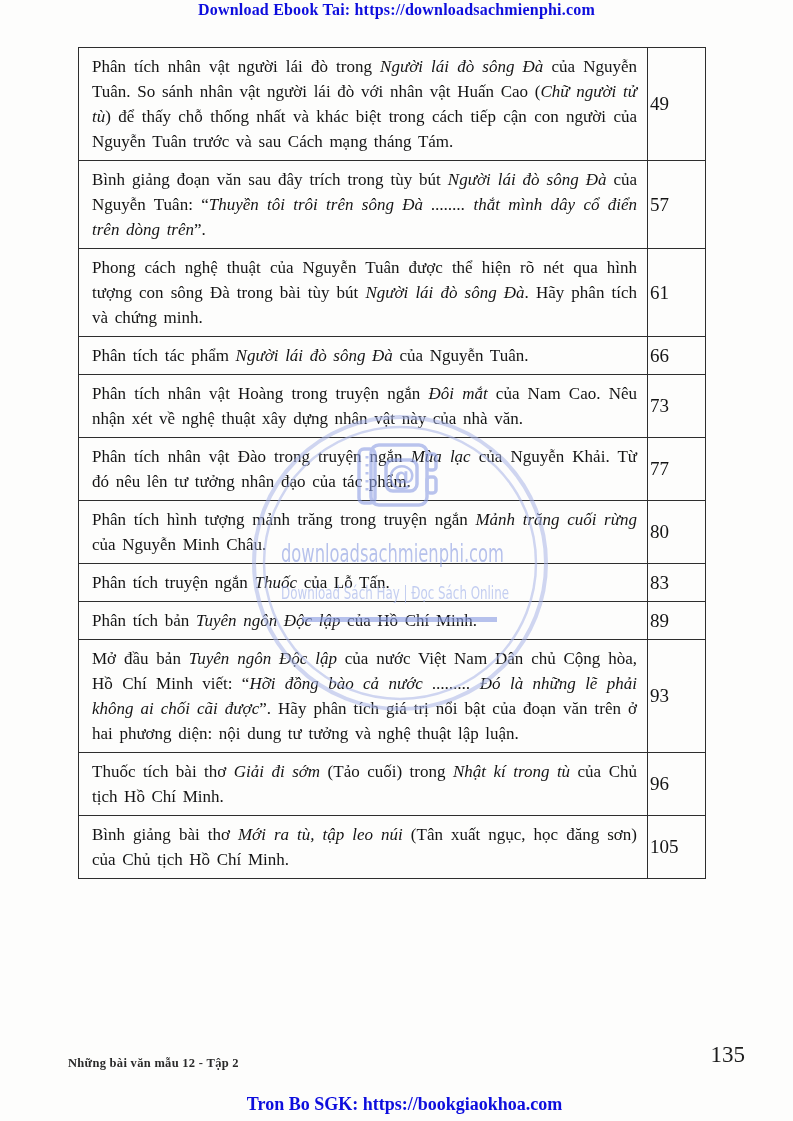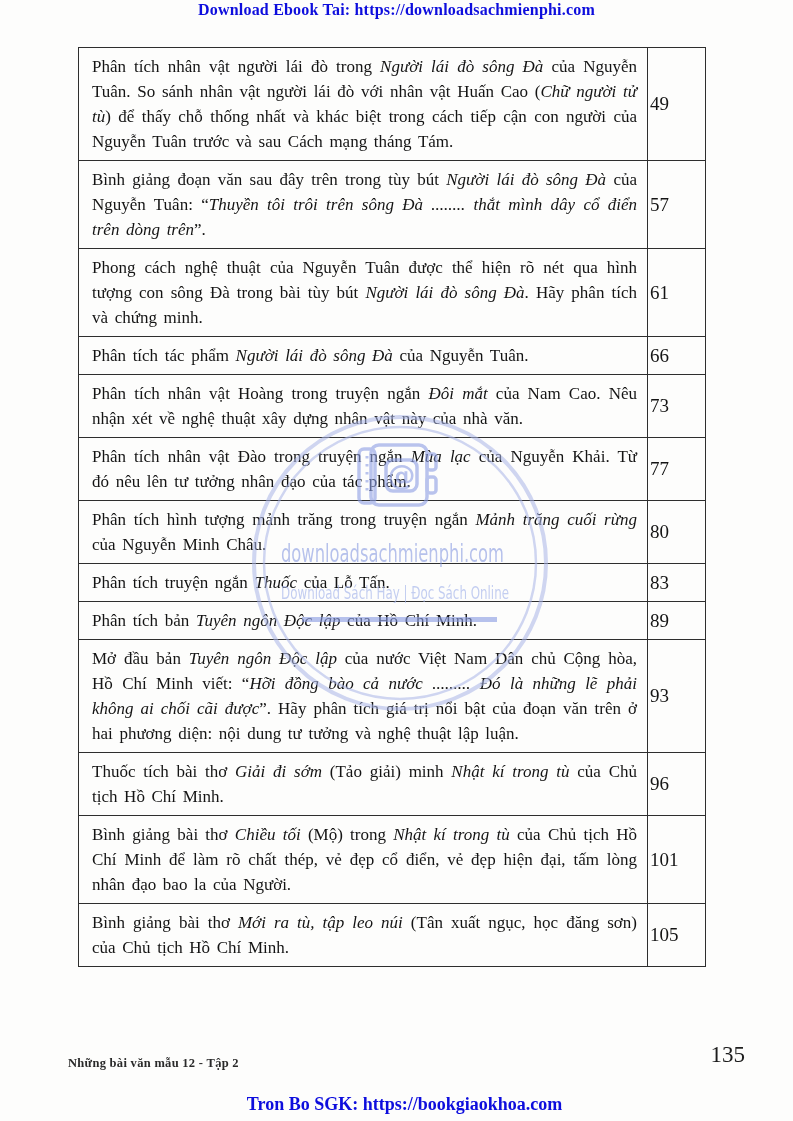--- a/index.html
+++ b/index.html
@@ -66,21 +66,21 @@
 
   <div class="top-link">Download Ebook Tai: https://downloadsachmienphi.com</div>
 
   <table class="toc">
     <tbody>
         <tr>
           <td class="cell-topic"><span>Phân tích nhân vật người lái đò trong </span><i>Người lái đò sông Đà</i><span> của Nguyễn Tuân. So sánh nhân vật người lái đò với nhân vật Huấn Cao (</span><i>Chữ người tử tù</i><span>) để thấy chỗ thống nhất và khác biệt trong cách tiếp cận con người của Nguyễn Tuân trước và sau Cách mạng tháng Tám.</span></td>
           <td class="cell-page">49</td>
         </tr>
         <tr>
-          <td class="cell-topic"><span>Bình giảng đoạn văn sau đây trên trong tùy bút </span><i>Người lái đò sông Đà</i><span> của Nguyễn Tuân: “</span><i>Thuyền tôi trôi trên sông Đà ........ thắt mình dây cổ điển trên dòng trên</i><span>”.</span></td>
+          <td class="cell-topic"><span>Bình giảng đoạn văn sau đây trích trong tùy bút </span><i>Người lái đò sông Đà</i><span> của Nguyễn Tuân: “</span><i>Thuyền tôi trôi trên sông Đà ........ thắt mình dây cổ điển trên dòng trên</i><span>”.</span></td>
           <td class="cell-page">57</td>
         </tr>
         <tr>
           <td class="cell-topic"><span>Phong cách nghệ thuật của Nguyễn Tuân được thể hiện rõ nét qua hình tượng con sông Đà trong bài tùy bút </span><i>Người lái đò sông Đà</i><span>. Hãy phân tích và chứng minh.</span></td>
           <td class="cell-page">61</td>
         </tr>
         <tr>
           <td class="cell-topic"><span>Phân tích tác phẩm </span><i>Người lái đò sông Đà</i><span> của Nguyễn Tuân.</span></td>
           <td class="cell-page">66</td>
         </tr>
@@ -102,26 +102,22 @@
         </tr>
         <tr>
           <td class="cell-topic"><span>Phân tích bản </span><i>Tuyên ngôn Độc lập</i><span> của Hồ Chí Minh.</span></td>
           <td class="cell-page">89</td>
         </tr>
         <tr>
           <td class="cell-topic"><span>Mở đầu bản </span><i>Tuyên ngôn Độc lập</i><span> của nước Việt Nam Dân chủ Cộng hòa, Hồ Chí Minh viết: “</span><i>Hỡi đồng bào cả nước ......... Đó là những lẽ phải không ai chối cãi được</i><span>”. Hãy phân tích giá trị nổi bật của đoạn văn trên ở hai phương diện: nội dung tư tưởng và nghệ thuật lập luận.</span></td>
           <td class="cell-page">93</td>
         </tr>
         <tr>
-          <td class="cell-topic"><span>Thuốc tích bài thơ </span><i>Giải đi sớm</i><span> (Tảo giải) minh </span><i>Nhật kí trong tù</i><span> của Chủ tịch Hồ Chí Minh.</span></td>
+          <td class="cell-topic"><span>Thuốc tích bài thơ </span><i>Giải đi sớm</i><span> (Tảo cuối) trong </span><i>Nhật kí trong tù</i><span> của Chủ tịch Hồ Chí Minh.</span></td>
           <td class="cell-page">96</td>
-        </tr>
-        <tr>
-          <td class="cell-topic"><span>Bình giảng bài thơ </span><i>Chiều tối</i><span> (Mộ) trong </span><i>Nhật kí trong tù</i><span> của Chủ tịch Hồ Chí Minh để làm rõ chất thép, vẻ đẹp cổ điển, vẻ đẹp hiện đại, tấm lòng nhân đạo bao la của Người.</span></td>
-          <td class="cell-page">101</td>
         </tr>
         <tr>
           <td class="cell-topic"><span>Bình giảng bài thơ </span><i>Mới ra tù, tập leo núi</i><span> (Tân xuất ngục, học đăng sơn) của Chủ tịch Hồ Chí Minh.</span></td>
           <td class="cell-page">105</td>
         </tr>
       </tbody>
   </table>
 
   <svg class="watermark" viewBox="0 0 793 1121" xmlns="http://www.w3.org/2000/svg">
     <g opacity="0.55">

